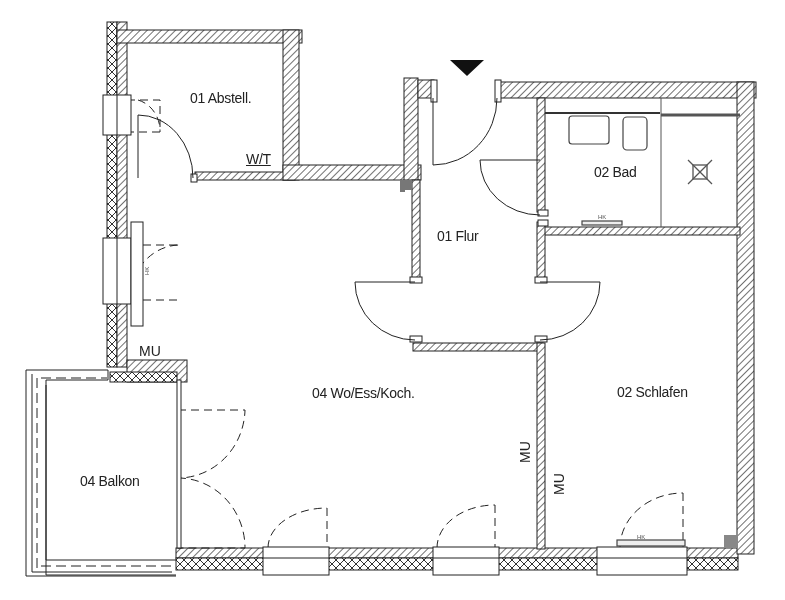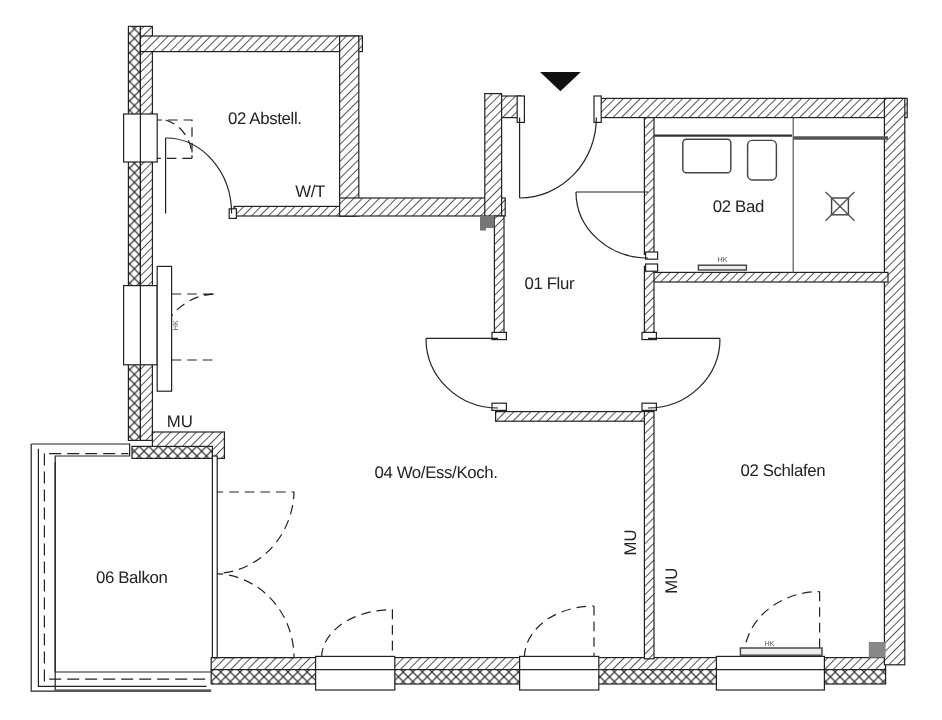--- a/index.html
+++ b/index.html
@@ -149,26 +149,26 @@
     <rect x="582" y="221" width="40" height="4" fill="#eee"></rect>
     <rect x="617" y="540" width="68" height="6" fill="#eee"></rect>
   </g>
 
   <path d="M450,60 L484,60 L467,76 Z" fill="#111"></path>
 
   <path d="M400,180 L412,180 L412,190 L405,190 L405,192 L400,192 Z" fill="#777"></path>
   <path d="M724,535 L738,535 L738,548 L724,548 Z" fill="#888"></path>
 </svg>
 
-<div class="lbl" style="left:190px;top:90px;">02 Abstell.</div>
+<div class="lbl" style="left:190px;top:90px;">01 Abstell.</div>
 <div class="lbl" style="left:437px;top:228px;">01 Flur</div>
 <div class="lbl" style="left:594px;top:164px;">02 Bad</div>
 <div class="lbl" style="left:617px;top:384px;">02 Schlafen</div>
 <div class="lbl" style="left:312px;top:385px;">04 Wo/Ess/Koch.</div>
-<div class="lbl" style="left:80px;top:473px;">06 Balkon</div>
+<div class="lbl" style="left:80px;top:473px;">04 Balkon</div>
 
-<div class="lbl" style="left:246px;top:151px;">W/T</div>
+<div class="lbl" style="left:246px;top:151px;text-decoration:underline;">W/T</div>
 <div class="mu" style="left:139px;top:343px;">MU</div>
 <div class="mu rot" style="left:514px;top:444px;">MU</div>
 <div class="mu rot" style="left:548px;top:476px;">MU</div>
 <div class="small" style="left:598px;top:214px;">HK</div>
 <div class="small rot" style="left:143px;top:268px;">HK</div>
 <div class="small" style="left:637px;top:534px;">HK</div>
 
 </body></html>

